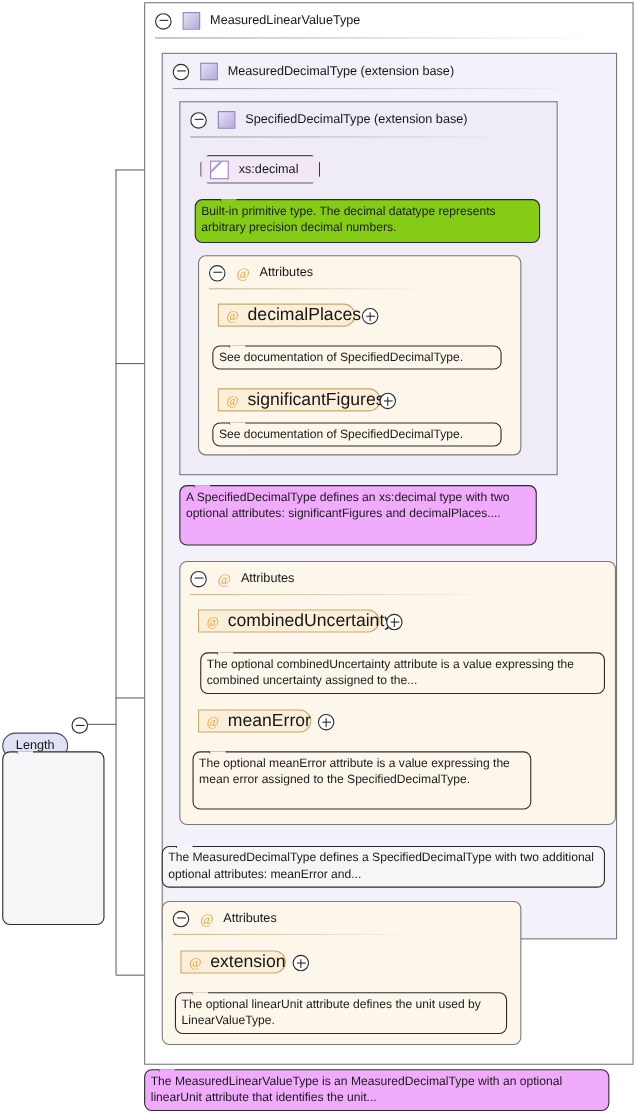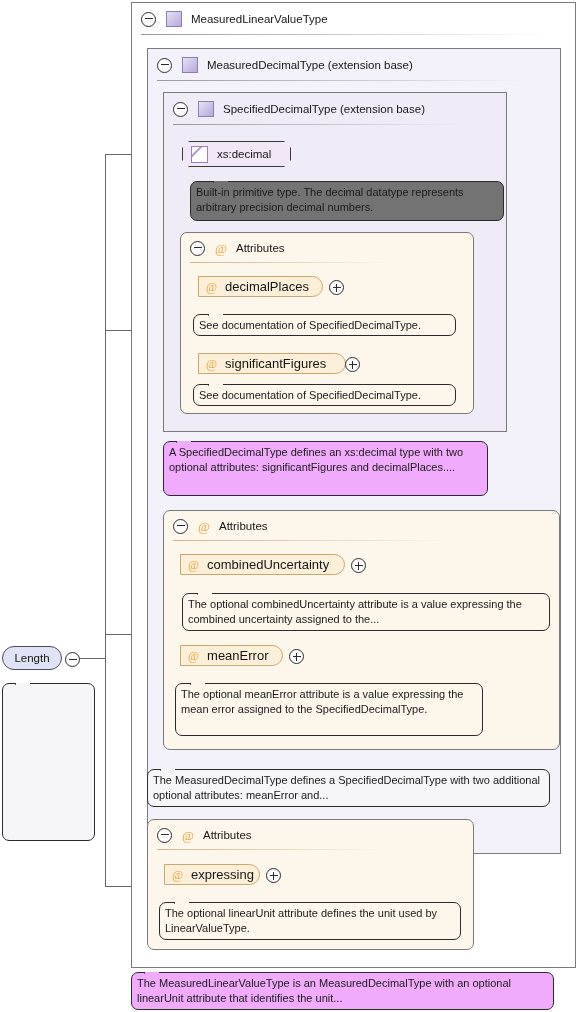--- a/index.html
+++ b/index.html
@@ -152,21 +152,21 @@
     white-space: nowrap;
   }
   .attr-pill .at {
     color: #e8a33d;
     font-size: 12px;
     font-family: "Liberation Serif", serif;
     margin-right: 8px;
     line-height: 1;
   }
   .attr-pill .nm {
-    font-size: 13px;
+    font-size: 16px;
     color: #161616;
   }
 
   
   .pill-plus { position: absolute; }
 
   
   .prim-node {
     position: absolute;
     box-sizing: border-box;
@@ -211,37 +211,38 @@
     border: 1px solid #4a4a6a;
     border-radius: 12px;
     background: #dfe3f4;
     display: flex;
     align-items: center;
     justify-content: center;
     padding: 0 11px;
     white-space: nowrap;
     font-size: 11.5px;
     color: #161616;
+    margin-top: 20px;
   }
 
   
   .doc {
     position: absolute;
     box-sizing: border-box;
     border: 1px solid #2b2b2b;
     border-radius: 7px;
     padding: 3px 5px 4px 5px;
     font-size: 11px;
     line-height: 15.3px;
     color: #1a1a1a;
     background: #eeedf3;
   }
   .doc.tan   { background: #fdf6ea; }
   .doc.lav   { background: #f0abfc; }
-  .doc.grey  { background: #737373; margin-left: 13px; }
+  .doc.grey  { background: #84cc16; }
   .doc.white { background: #f6f5f8; }
 
   
   .doc .tail {
     position: absolute;
     top: -7px;
     width: 16px; height: 8px;
     overflow: hidden;
   }
   .doc .tail::before {
@@ -413,21 +414,21 @@
   <div class="attrs-head">
     <span class="toggle"></span>
     <span class="at-glyph">@</span>
     <span class="attrs-title">Attributes</span>
   </div>
   <div class="attrs-rule" style="width:225px;"></div>
 </div>
 
 <div class="attr-pill" style="left:164px; top:864px; width:96px;">
   <span class="at">@</span>
-  <span class="nm">expressing</span>
+  <span class="nm">extension</span>
 </div>
 <span class="toggle plus pill-plus" style="left:266px; top:868px;"></span>
 
 <div class="doc tan" style="left:159px; top:902px; width:302px; height:38px;">
   <span class="tail" style="left:14px;"></span>
   <span class="tail-mask" style="left:15px; width:14px;"></span>
   <span>The optional linearUnit attribute defines the unit used by LinearValueType.</span>
 </div>
 
 <div class="doc lav" style="left:131px; top:972px; width:423px; height:38px;">

